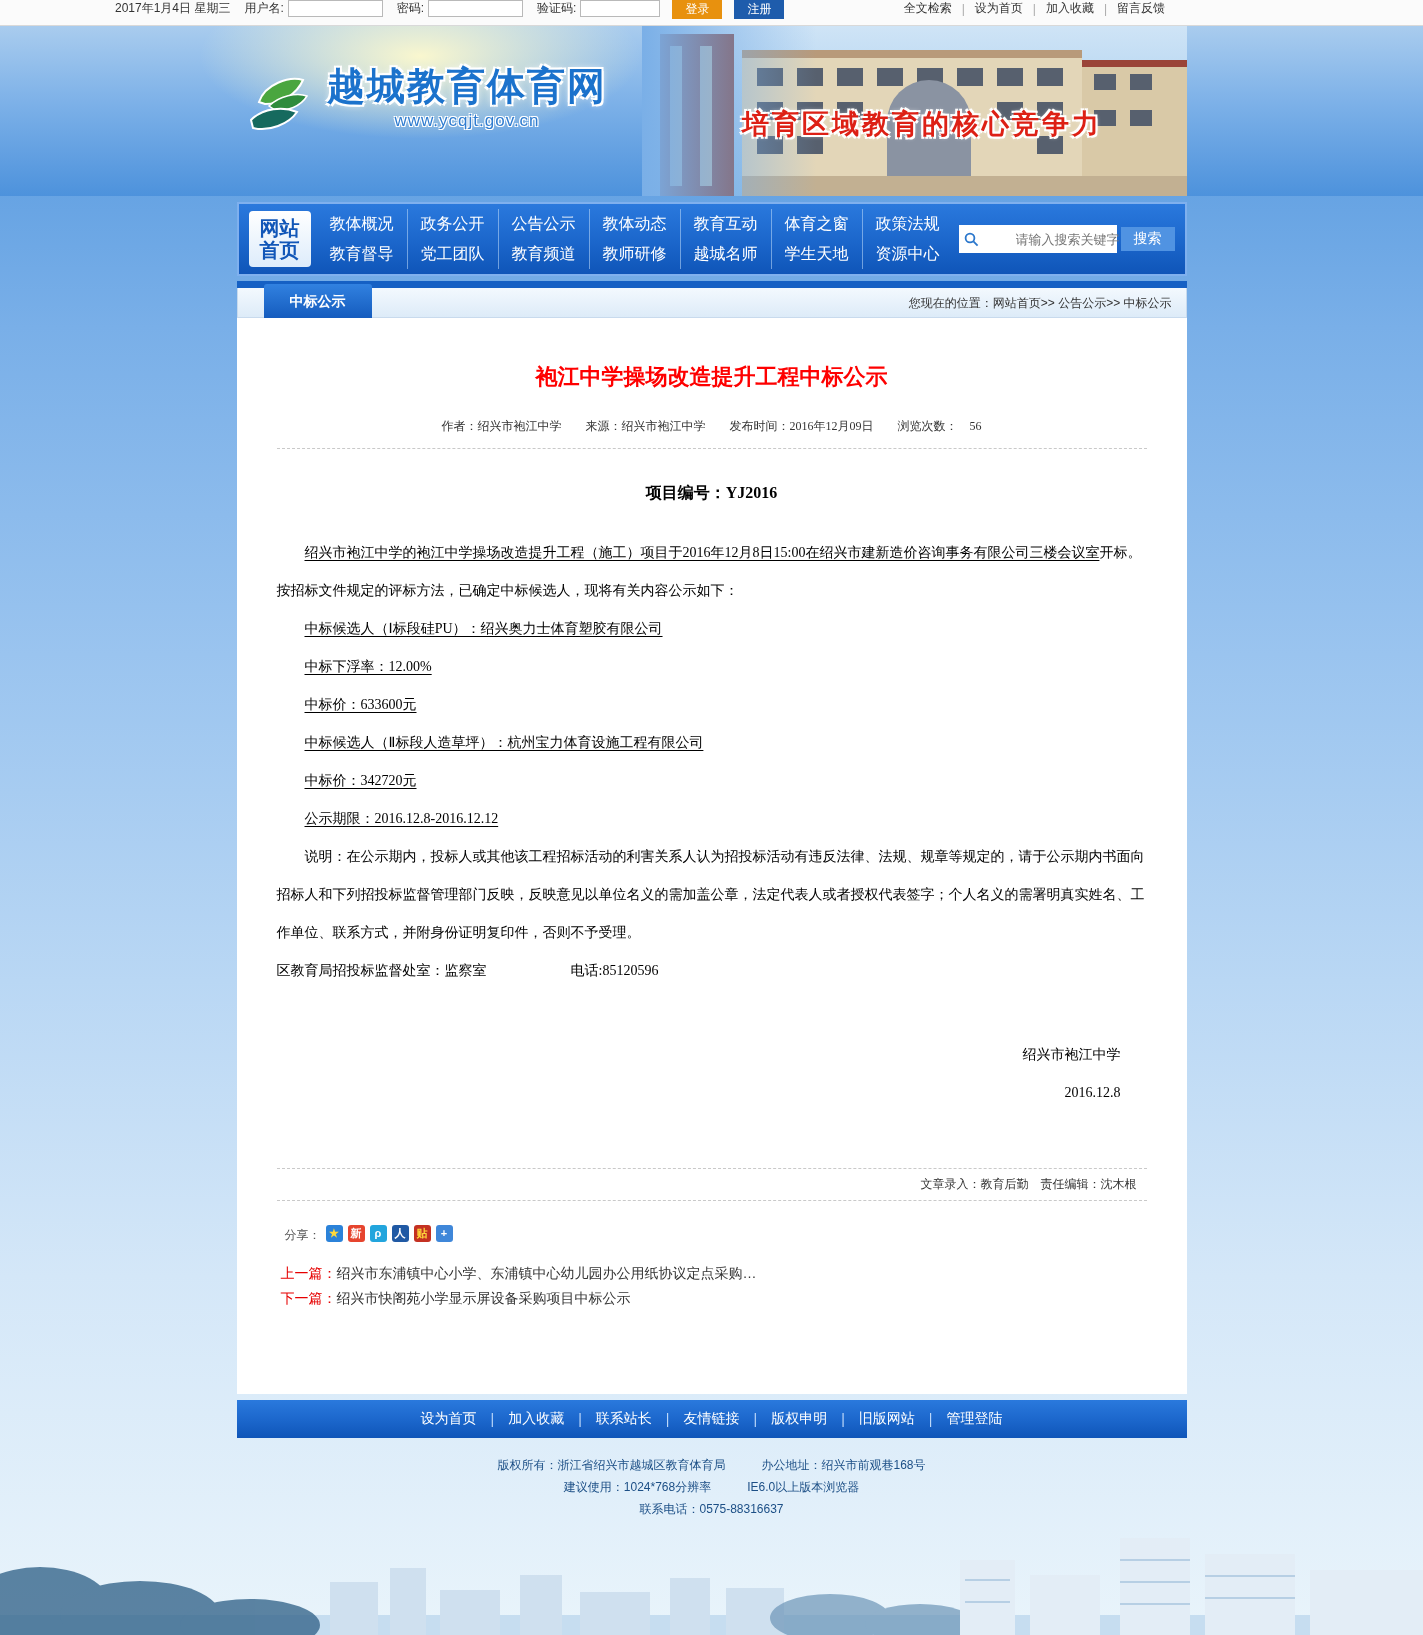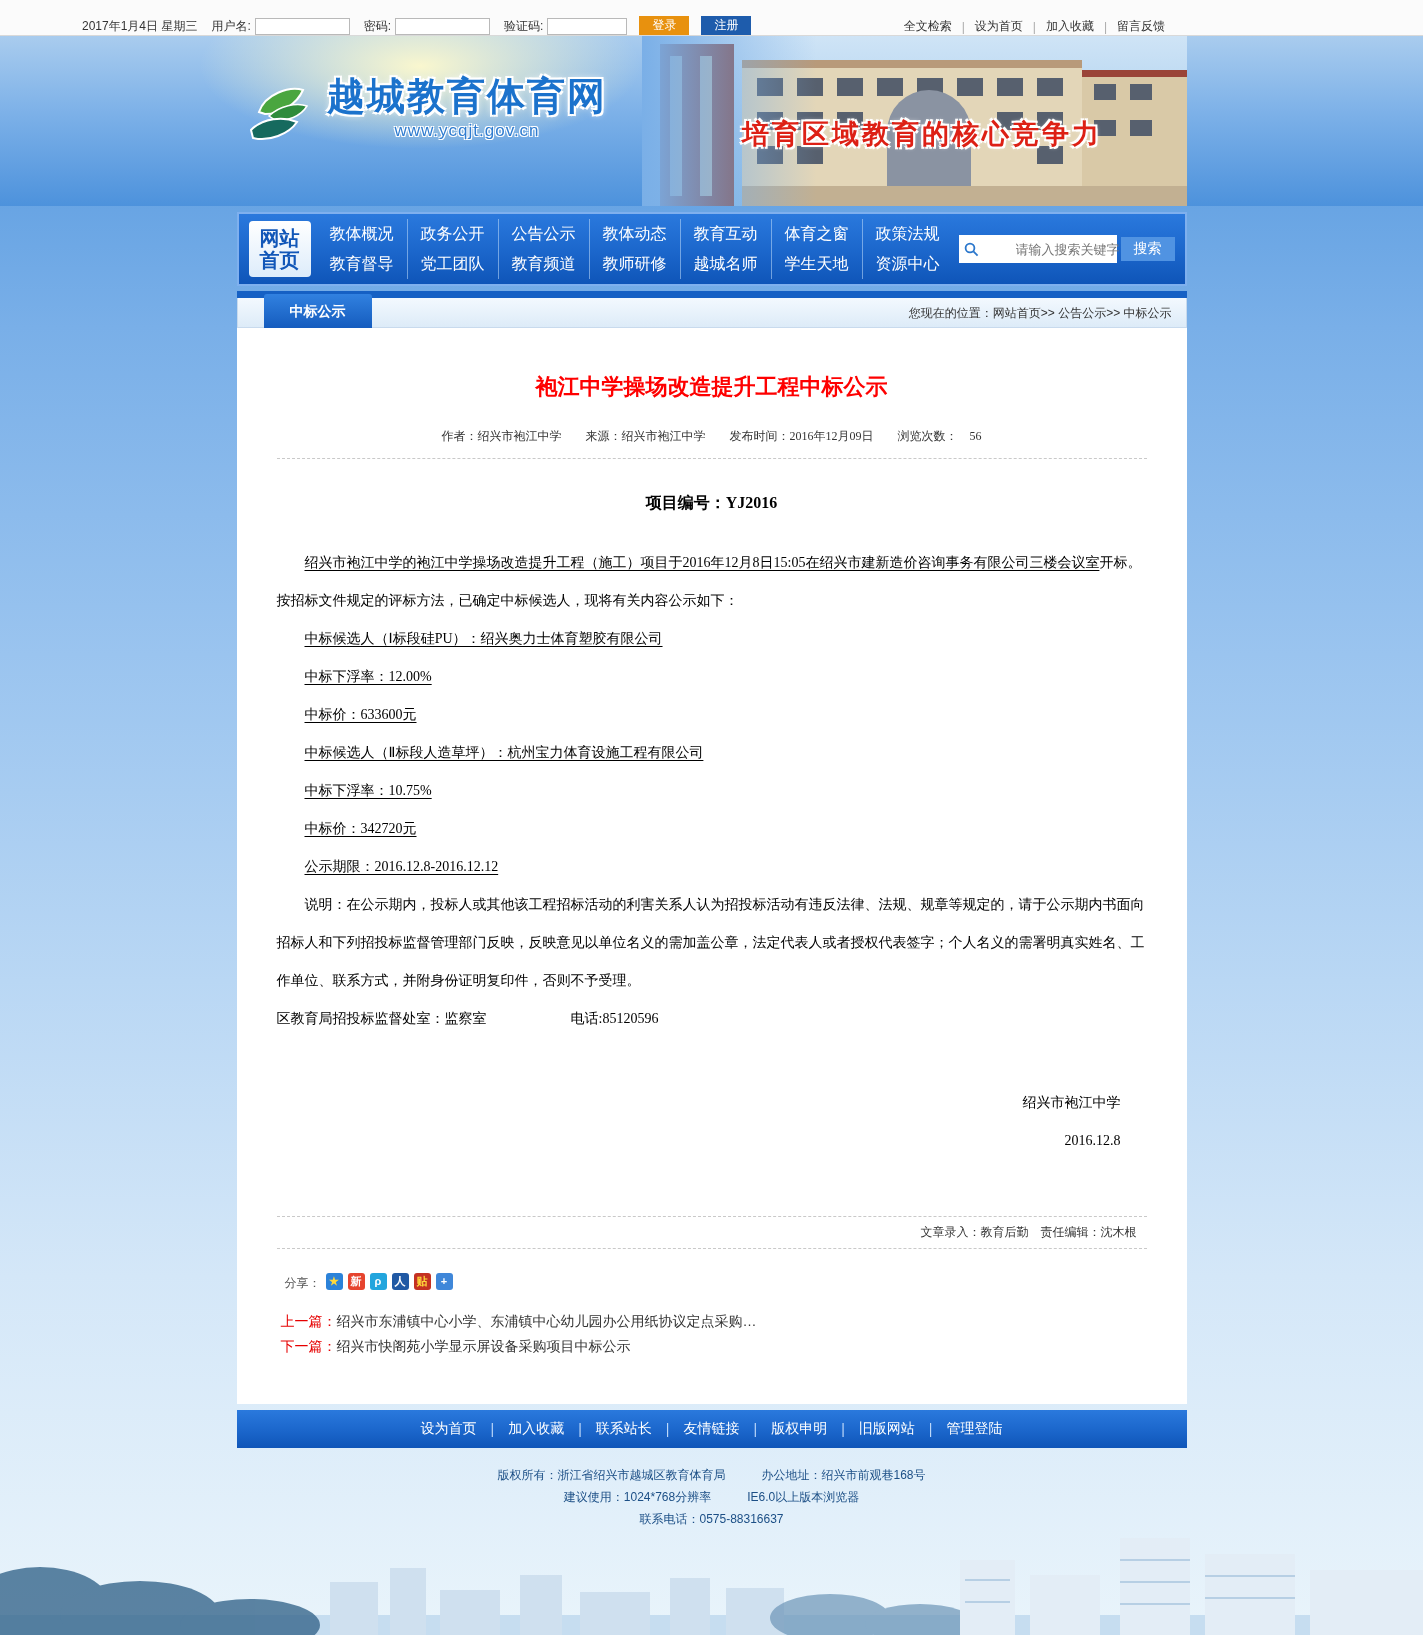--- a/index.html
+++ b/index.html
@@ -4,22 +4,22 @@
 <style>
   * { box-sizing: border-box; }
   html, body { margin:0; padding:0; width:1423px; height:1635px; overflow:hidden; }
   body {
     position:relative;
     font-family:"Liberation Sans", sans-serif;
     background: linear-gradient(180deg, #4a8fd9 0%, #5e9ee1 8%, #79afe8 20%, #9ac4ef 40%, #b9d7f4 60%, #d4e7f8 78%, #e9f4fb 100%);
   }
 
   
-  .topbar { height:36px; background:#fbfbfb; border-bottom:1px solid #d9d9d9;
-    display:flex; align-items:flex-end; font-size:12px; color:#333; padding-left:82px; }
+  .topbar { height:26px; background:#fbfbfb; border-bottom:1px solid #d9d9d9;
+    display:flex; align-items:flex-start; font-size:12px; color:#333; padding-left:115px; }
   .topbar label { margin:0 4px 0 14px; }
   .tb-input { width:95px; height:17px; border:1px solid #b9b9b9; background:#fff; font-size:12px; padding:0 3px; }
   .tb-input.small { width:80px; }
   .tb-btn { border:none; color:#fff; font-size:12px; height:19px; padding:0 13px; margin-left:12px; cursor:pointer; }
   .btn-login { background:#e8910e; }
   .btn-reg { background:#1e5cac; }
   .tb-links { margin-left:auto; margin-right:258px; display:flex; align-items:center; }
   .tb-links a { color:#333; text-decoration:none; cursor:pointer; }
   .tb-links .sep { color:#aaa; margin:0 10px; }
 
@@ -236,26 +236,25 @@
   <div class="crumb-loc">您现在的位置：网站首页&gt;&gt; 公告公示&gt;&gt; 中标公示</div>
 </div>
 
 <div class="content">
   <h1 class="article-title">袍江中学操场改造提升工程中标公示</h1>
   <div class="meta">作者：绍兴市袍江中学　　来源：绍兴市袍江中学　　发布时间：2016年12月09日　　浏览次数：　56</div>
 
   <div class="article-body">
     <p class="project-no">项目编号：YJ2016</p>
     <div id="article-body">
-        <p class="para indent"><span class="u">绍兴市袍江中学的袍江中学操场改造提升工程（施工）项目于2016年12月8日15:05在绍兴市建新造价咨询事务有限公司三楼会议室</span><span>开标。按招标文件规定的评标方法，已确定中标候选人，现将有关内容公示如下：</span></p>
+        <p class="para indent"><span class="u">绍兴市袍江中学的袍江中学操场改造提升工程（施工）项目于2016年12月8日15:00在绍兴市建新造价咨询事务有限公司三楼会议室</span><span>开标。按招标文件规定的评标方法，已确定中标候选人，现将有关内容公示如下：</span></p>
         <p class="para indent"><span class="u">中标候选人（Ⅰ标段硅PU）：绍兴奥力士体育塑胶有限公司</span></p>
         <p class="para indent"><span class="u">中标下浮率：12.00%</span></p>
         <p class="para indent"><span class="u">中标价：633600元</span></p>
         <p class="para indent"><span class="u">中标候选人（Ⅱ标段人造草坪）：杭州宝力体育设施工程有限公司</span></p>
-        <p class="para indent"><span class="u">中标下浮率：10.75%</span></p>
         <p class="para indent"><span class="u">中标价：342720元</span></p>
         <p class="para indent"><span class="u">公示期限：2016.12.8-2016.12.12</span></p>
         <p class="para indent"><span>说明：在公示期内，投标人或其他该工程招标活动的利害关系人认为招投标活动有违反法律、法规、规章等规定的，请于公示期内书面向招标人和下列招投标监督管理部门反映，反映意见以单位名义的需加盖公章，法定代表人或者授权代表签字；个人名义的需署明真实姓名、工作单位、联系方式，并附身份证明复印件，否则不予受理。</span></p>
         <p class="para plain"><span>区教育局招投标监督处室：监察室　　　　　　电话:85120596</span></p>
         <p class="para right gap-top"><span>绍兴市袍江中学</span></p>
         <p class="para right"><span>2016.12.8</span></p>
       </div>
   </div>
 
   <div class="editor-line">文章录入：教育后勤　责任编辑：沈木根</div>

